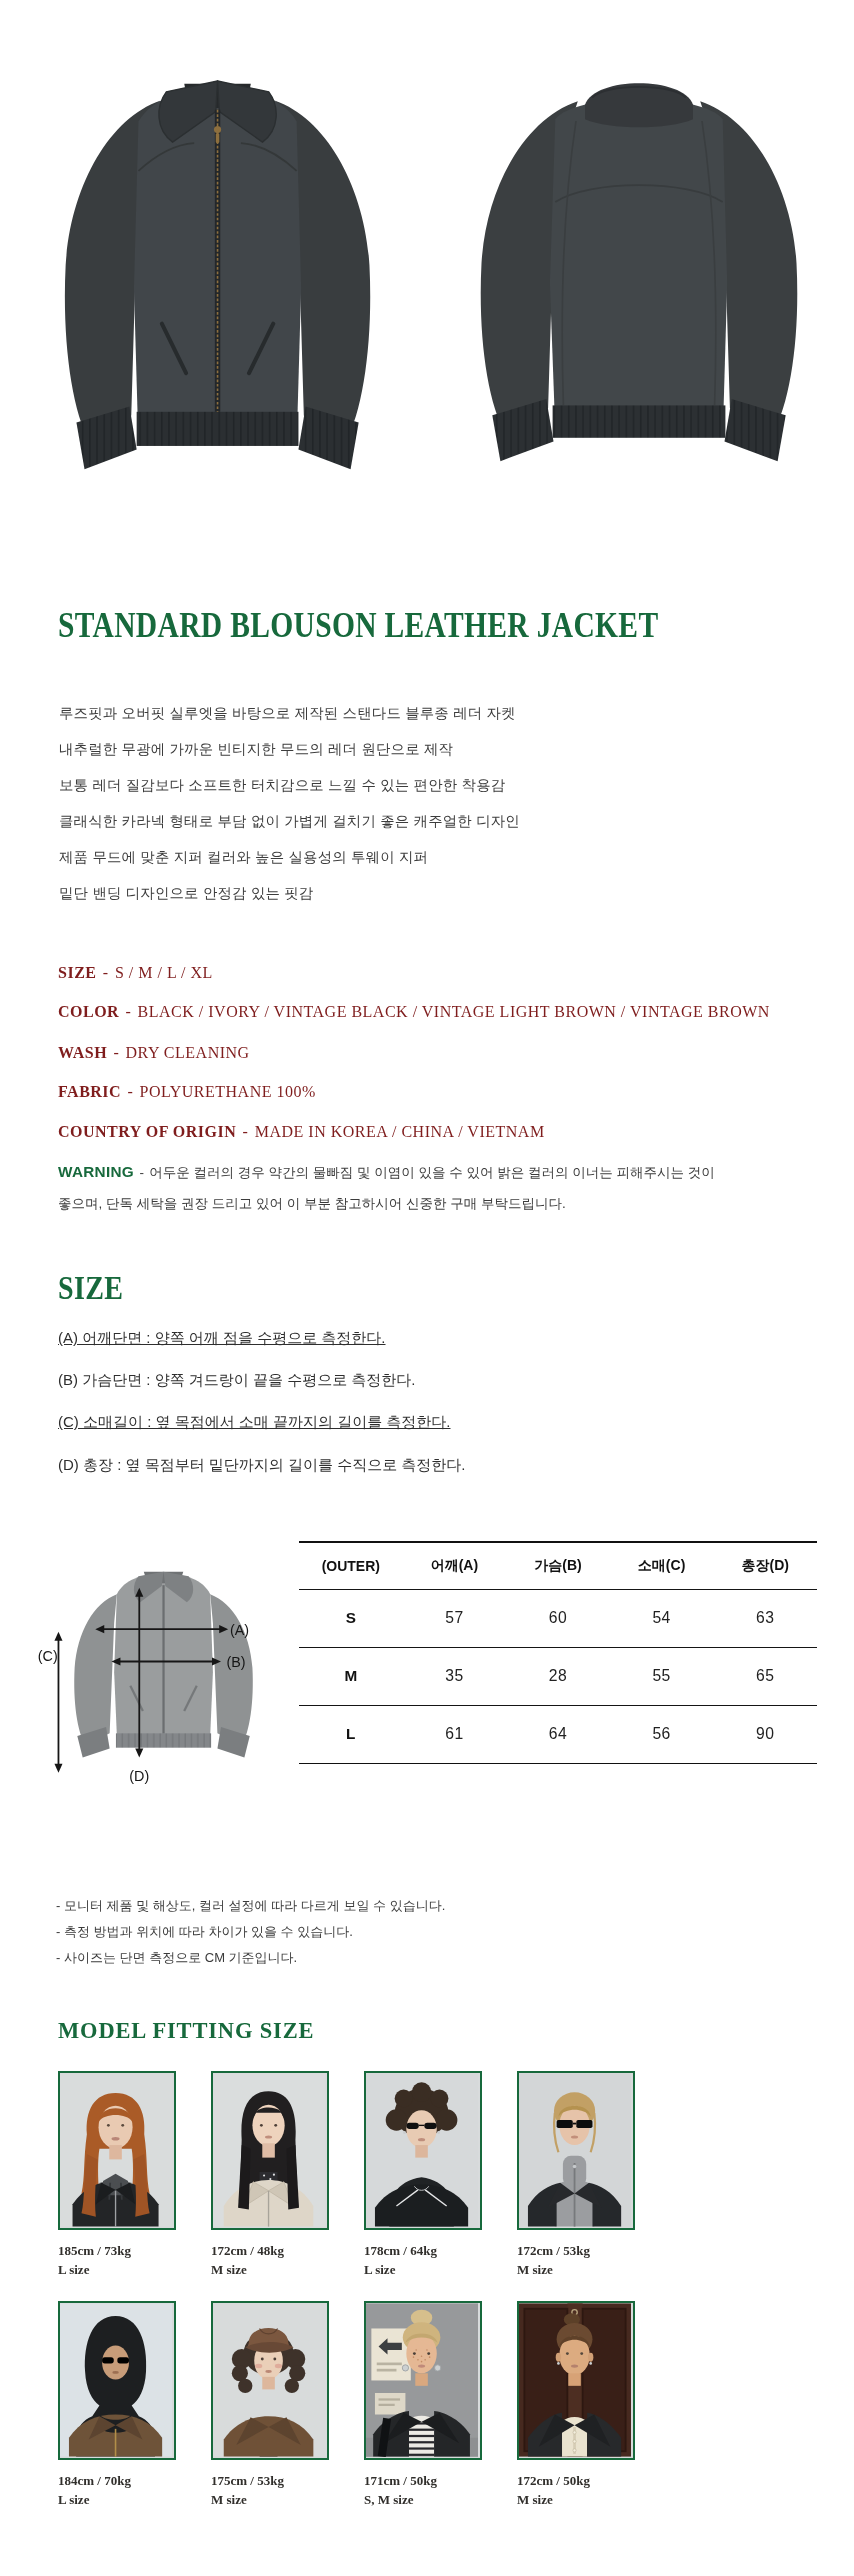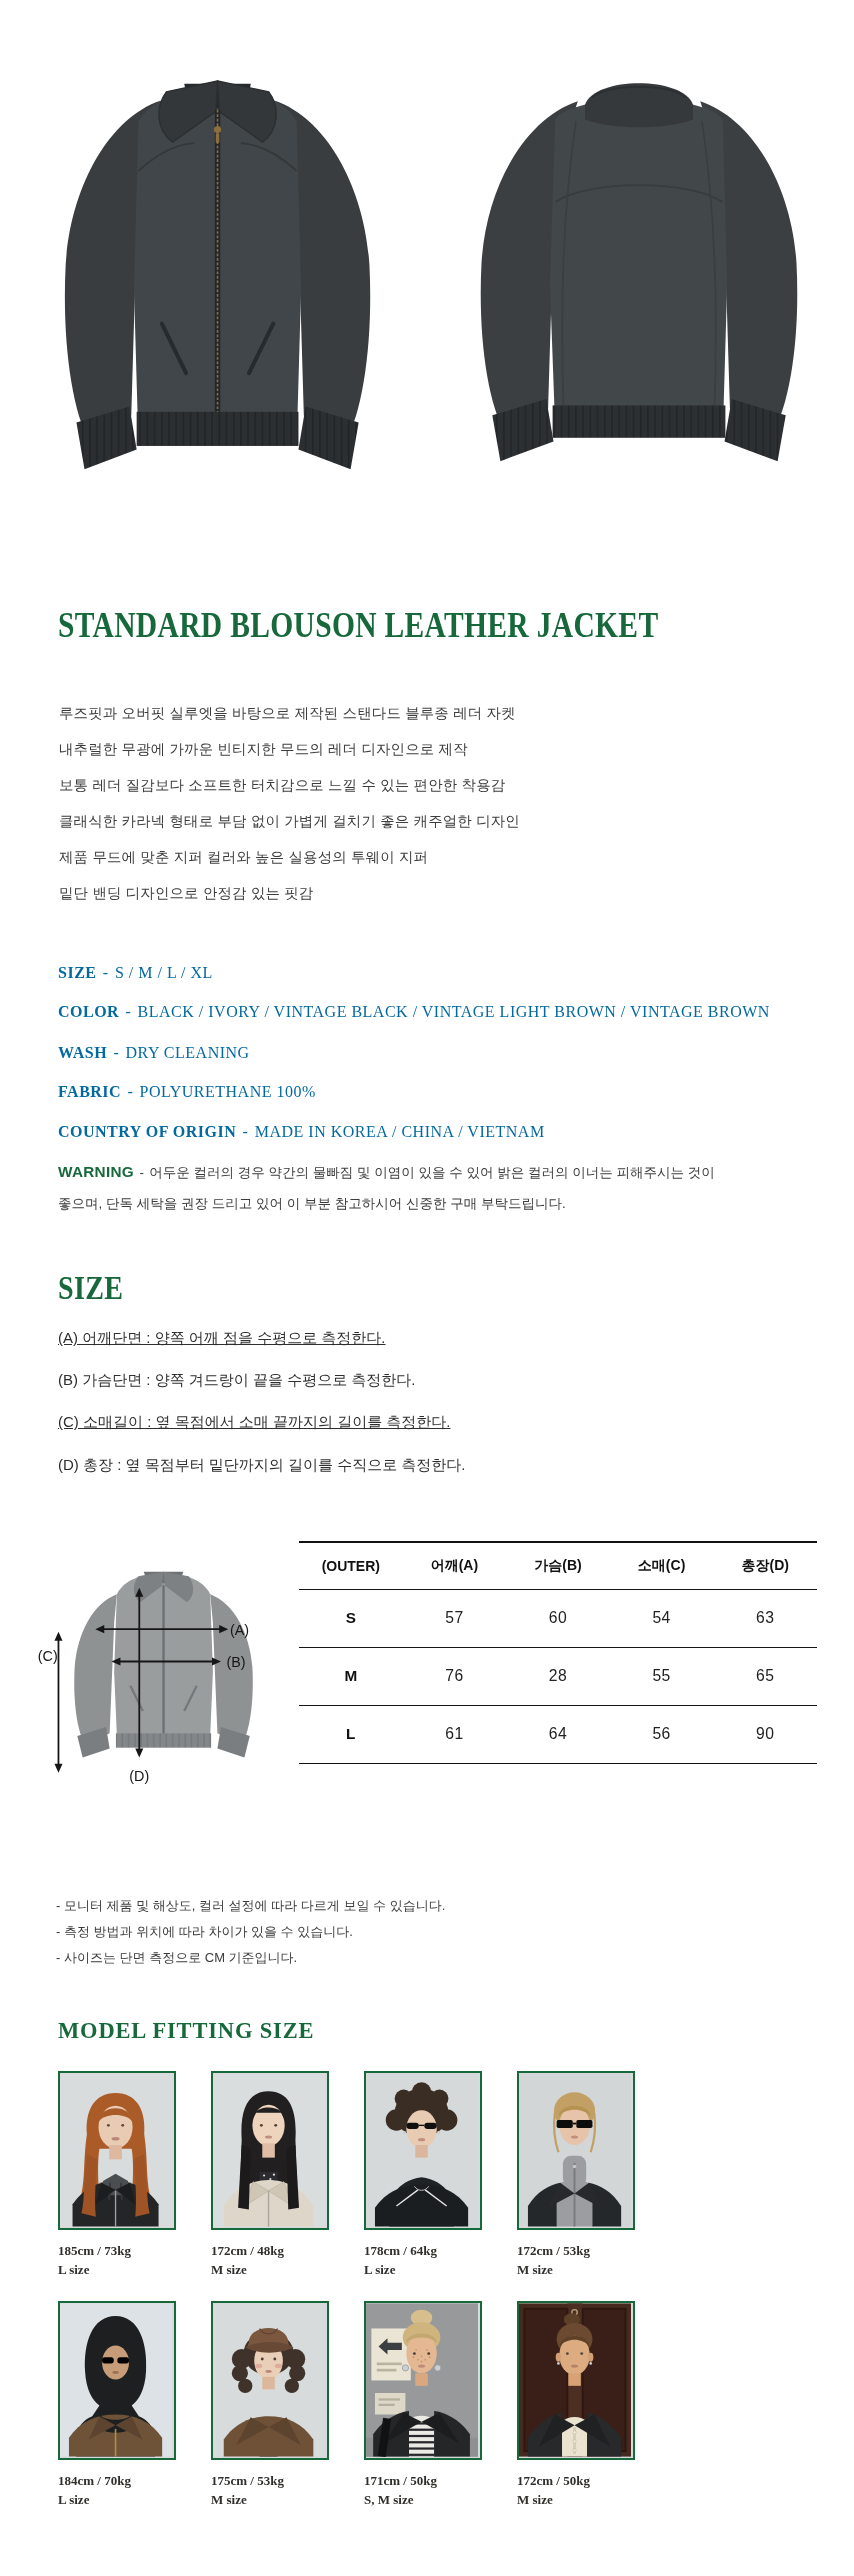--- a/index.html
+++ b/index.html
@@ -10,21 +10,21 @@
   
   .green-serif{font-family:"Liberation Serif",serif;font-weight:bold;color:#17693C;margin:0;white-space:nowrap;}
   .title{font-size:36px;transform:scaleX(.82);transform-origin:left top;letter-spacing:0.4px;}
   .size-heading{font-size:33px;transform:scaleX(.85);transform-origin:left top;letter-spacing:0.4px;}
   .model-heading{font-size:23.4px;transform:scaleX(.96);transform-origin:left top;letter-spacing:0.9px;}
 
   
   .desc-line{font-size:14.4px;color:#3c3c3c;letter-spacing:0.2px;margin:0;white-space:nowrap;}
 
   
-  .spec{font-family:"Liberation Serif",serif;font-size:16px;color:#0369a1;margin:0;
+  .spec{font-family:"Liberation Serif",serif;font-size:16px;color:#7f1d1d;margin:0;
         white-space:nowrap;letter-spacing:0.5px;}
   .spec .lbl{font-weight:bold;}
   .spec .sep{margin:0 6.3px;}
   .warn{font-size:13.5px;color:#3b3b3b;margin:0;line-height:31px;white-space:nowrap;
         font-family:"Liberation Sans",sans-serif;}
   .warn .wlbl{color:#17693C;font-weight:bold;font-size:15.3px;letter-spacing:0.3px;}
   .warn .sep{margin:0 5.4px;color:#3b3b3b;}
 
   
   .instr{font-size:15px;color:#2e2e2e;margin:0;white-space:nowrap;}
@@ -96,21 +96,21 @@
     <path d="M290,70 C302,150 308,260 304,386" stroke="#3a3e40" stroke-width="1.8" fill="none"></path>
     <rect x="124" y="386" width="192" height="36" fill="url(#ribB)"></rect>
     <path d="M160,52 C170,20 270,20 280,52 L280,68 C252,80 188,80 160,68 Z" fill="#36393c"></path>
     <path d="M168,44 C182,28 258,28 272,44" stroke="#2c2f32" stroke-width="2" fill="none"></path>
   </svg>
 
   <h1 class="abs green-serif title" style="left:58px;top:604px;">STANDARD BLOUSON LEATHER JACKET</h1>
 
   <div>
     <p class="abs desc-line" style="left:59px;top:704px;">루즈핏과 오버핏 실루엣을 바탕으로 제작된 스탠다드 블루종 레더 자켓</p>
-    <p class="abs desc-line" style="left:59px;top:740px;">내추럴한 무광에 가까운 빈티지한 무드의 레더 디자인으로 제작</p>
+    <p class="abs desc-line" style="left:59px;top:740px;">내추럴한 무광에 가까운 빈티지한 무드의 레더 원단으로 제작</p>
     <p class="abs desc-line" style="left:59px;top:776px;">보통 레더 질감보다 소프트한 터치감으로 느낄 수 있는 편안한 착용감</p>
     <p class="abs desc-line" style="left:59px;top:812px;">클래식한 카라넥 형태로 부담 없이 가볍게 걸치기 좋은 캐주얼한 디자인</p>
     <p class="abs desc-line" style="left:59px;top:848px;">제품 무드에 맞춘 지퍼 컬러와 높은 실용성의 투웨이 지퍼</p>
     <p class="abs desc-line" style="left:59px;top:884px;">밑단 밴딩 디자인으로 안정감 있는 핏감</p>
   </div>
 
   <div>
     <p class="abs spec" style="left:58px;top:964px;">
       <span class="lbl">SIZE</span><span class="sep">-</span><span>S / M / L / XL</span>
     </p>
@@ -195,21 +195,21 @@
     <tbody>
       <tr>
         <td class="rowlbl">S</td>
         <td class="num">57</td>
         <td class="num">60</td>
         <td class="num">54</td>
         <td class="num">63</td>
       </tr>
       <tr>
         <td class="rowlbl">M</td>
-        <td class="num">76</td>
+        <td class="num">35</td>
         <td class="num">28</td>
         <td class="num">55</td>
         <td class="num">65</td>
       </tr>
       <tr>
         <td class="rowlbl">L</td>
         <td class="num">61</td>
         <td class="num">64</td>
         <td class="num">56</td>
         <td class="num">90</td>

